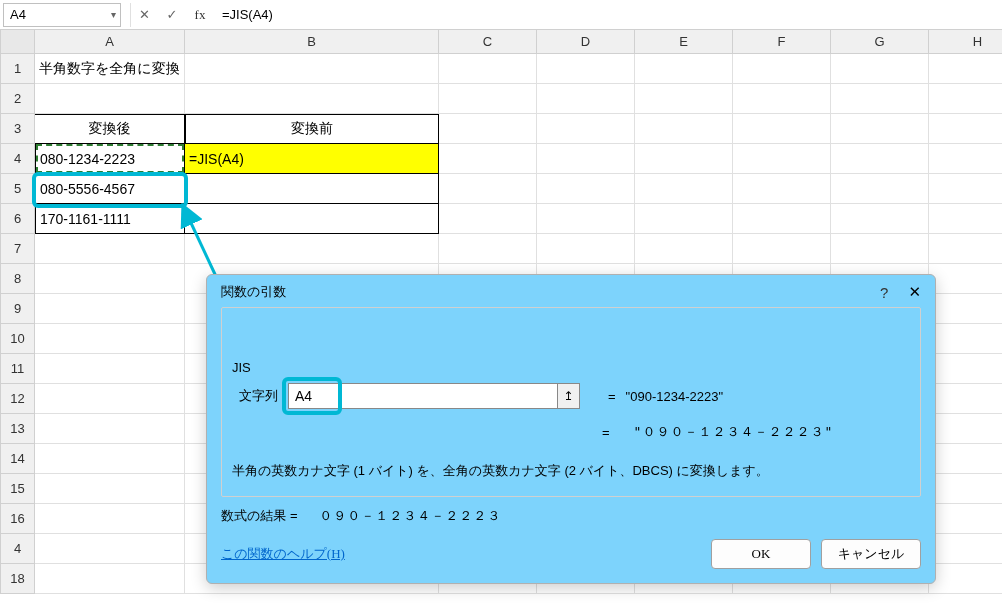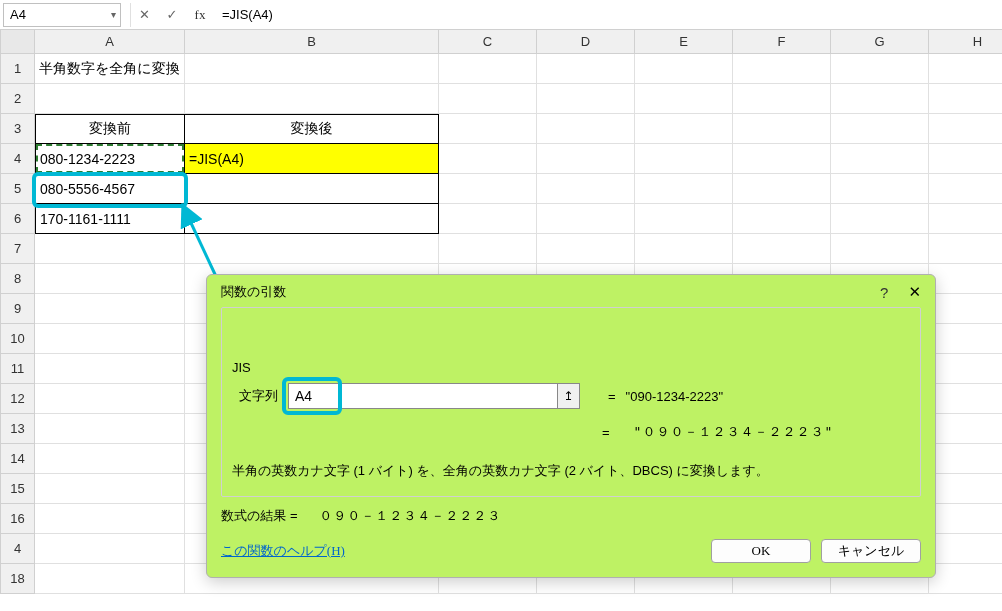--- a/index.html
+++ b/index.html
@@ -112,21 +112,21 @@
     border: 4px solid #00b8d4;
     border-radius: 6px;
     pointer-events: none;
   }
   
   .dialog {
     position: absolute;
     left: 206px;
     top: 274px;
     width: 730px;
-    background: #bef264;
+    background: #7dd3fc;
     border: 1px solid #b0b0b0;
     border-radius: 6px;
     box-shadow: 0 4px 16px rgba(0,0,0,0.2);
     padding: 8px 14px 14px 14px;
     font-size: 13px;
   }
   .dlg-title-row {
     display: flex;
     align-items: center;
     justify-content: space-between;
@@ -201,21 +201,21 @@
   }
   .help-link {
     color: #0066cc;
     text-decoration: underline;
     cursor: pointer;
     font-size: 13px;
   }
   .dlg-buttons { display: flex; gap: 10px; }
   .dlg-btn {
     min-width: 100px;
-    height: 24px;
+    height: 30px;
     border: 1px solid #a0a0a0;
     background: #fdfdfd;
     border-radius: 4px;
     cursor: pointer;
     font-size: 13px;
     font-family: inherit;
   }
   svg.arrow { position: absolute; pointer-events: none; }
 </style>
 </head>
@@ -267,25 +267,25 @@
   <div class="cell"></div>
   <div class="cell"></div>
   <div class="cell"></div>
   <div class="cell"></div>
   <div class="cell"></div>
   <div class="cell"></div>
   <div class="cell"></div>
   <div class="cell"></div>
 
   <div class="row-head">3</div>
+  <div class="cell center table-border-t table-border-b table-border-r">
+      <span>変換後</span>
+    </div>
   <div class="cell center table-border-t table-border-l table-border-b table-border-r">
       <span>変換前</span>
-    </div>
-  <div class="cell center table-border-t table-border-b table-border-r">
-      <span>変換後</span>
     </div>
   <div class="cell"></div>
   <div class="cell"></div>
   <div class="cell"></div>
   <div class="cell"></div>
   <div class="cell"></div>
   <div class="cell"></div>
 
   <div class="row-head">4</div>
   <div class="cell table-border-l table-border-b table-border-r" style="position:relative;">

